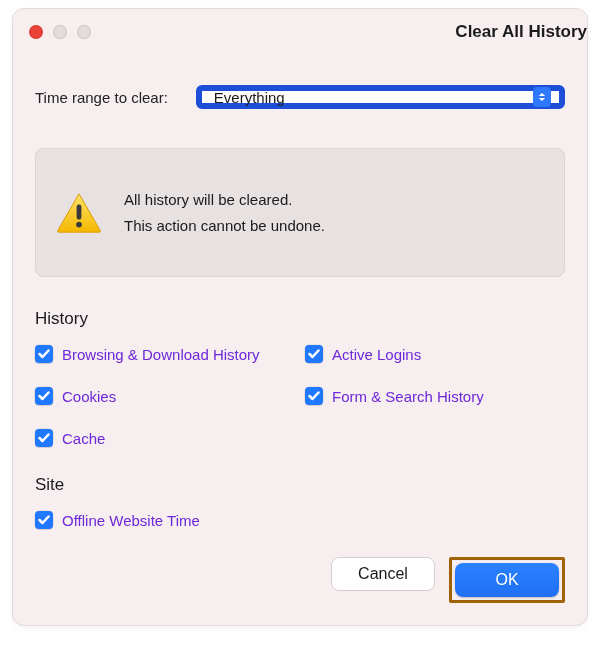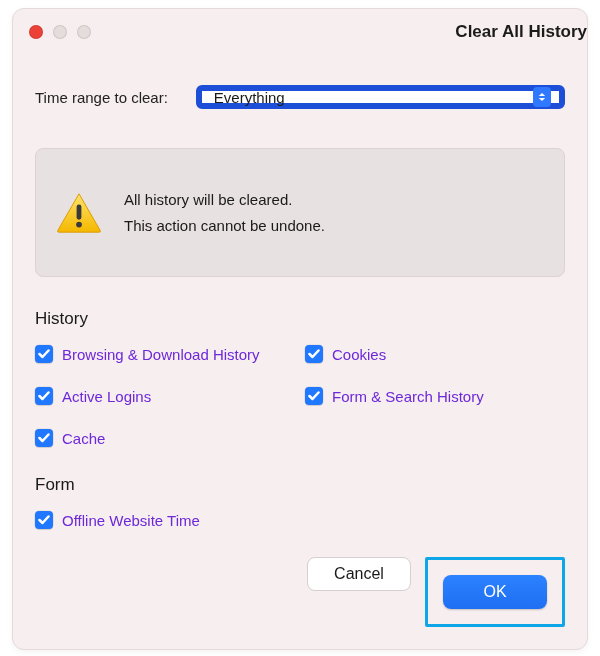--- a/index.html
+++ b/index.html
@@ -180,22 +180,22 @@
       justify-content: center;
       cursor: pointer;
       padding: 0 12px;
     }
     .btn-cancel {
       background: #ffffff;
       border: 1px solid #d7cfcf;
       color: #1a1a1a;
     }
     .btn-ok-wrap {
-      border: 3px solid #0ea5e9;
-      padding: 15px;
+      border: 3px solid #a16207;
+      padding: 3px;
       border-radius: 2px;
     }
     .btn-ok {
       background: linear-gradient(#2b82ff, #1f6ff2);
       border: none;
       color: #fff;
       font-weight: 400;
       box-shadow: 0 1px 2px rgba(0,0,0,0.2);
     }
   </style>
@@ -258,49 +258,49 @@
             </svg>
           </span>
         <span class="check-label">Browsing &amp; Download History</span>
       </div>
       <div class="check-item">
         <span class="checkbox">
             <svg viewBox="0 0 12 10">
               <path d="M1.5 5 L4.5 8 L10.5 1.5"></path>
             </svg>
           </span>
+        <span class="check-label">Active Logins</span>
+      </div>
+      <div class="check-item">
+        <span class="checkbox">
+            <svg viewBox="0 0 12 10">
+              <path d="M1.5 5 L4.5 8 L10.5 1.5"></path>
+            </svg>
+          </span>
         <span class="check-label">Cookies</span>
       </div>
       <div class="check-item">
         <span class="checkbox">
             <svg viewBox="0 0 12 10">
               <path d="M1.5 5 L4.5 8 L10.5 1.5"></path>
             </svg>
           </span>
-        <span class="check-label">Active Logins</span>
-      </div>
-      <div class="check-item">
-        <span class="checkbox">
-            <svg viewBox="0 0 12 10">
-              <path d="M1.5 5 L4.5 8 L10.5 1.5"></path>
-            </svg>
-          </span>
         <span class="check-label">Form &amp; Search History</span>
       </div>
       <div class="check-item">
         <span class="checkbox">
             <svg viewBox="0 0 12 10">
               <path d="M1.5 5 L4.5 8 L10.5 1.5"></path>
             </svg>
           </span>
         <span class="check-label">Cache</span>
       </div>
     </div>
 
-    <div class="section-heading">Form</div>
+    <div class="section-heading">Site</div>
 
     <div class="check-grid">
       <div class="check-item">
         <span class="checkbox">
             <svg viewBox="0 0 12 10">
               <path d="M1.5 5 L4.5 8 L10.5 1.5"></path>
             </svg>
           </span>
         <span class="check-label">Offline Website Time</span>
       </div>

